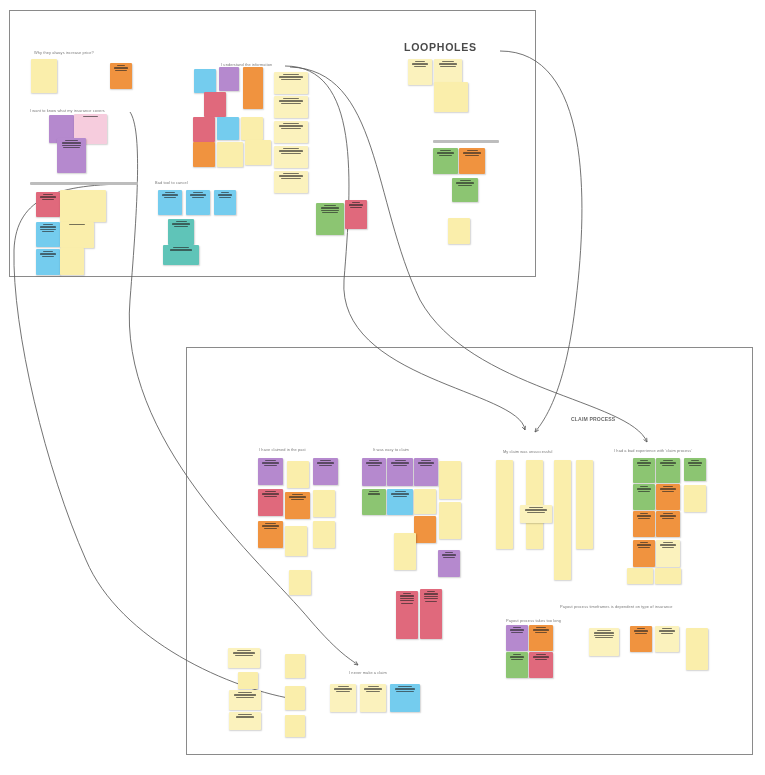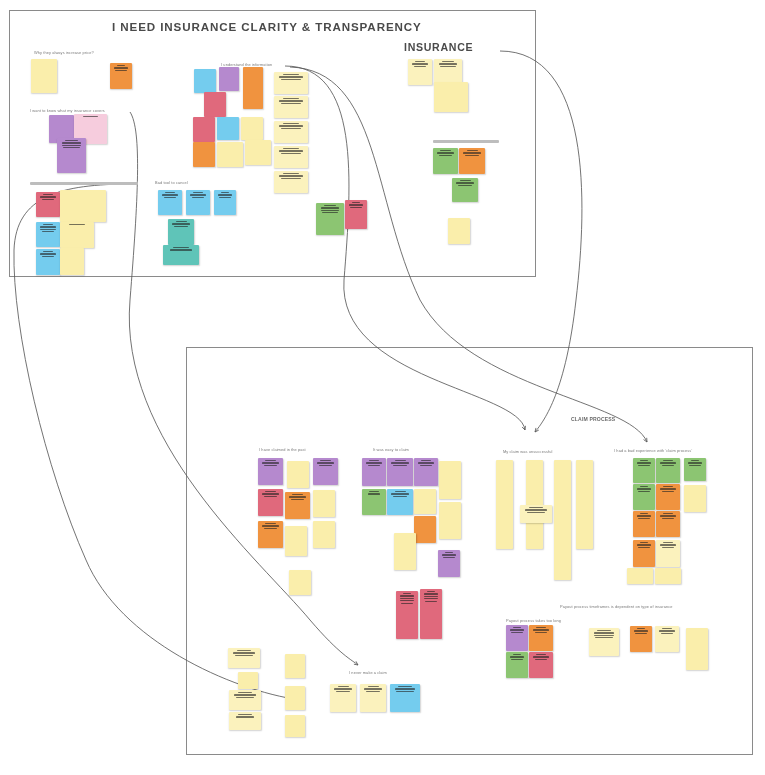--- a/index.html
+++ b/index.html
@@ -470,22 +470,21 @@
         <div class="ln" style="width: 14.4px;"></div>
       </div>
       <div class="note c-blue" style="left: 390px; top: 684px; width: 30px; height: 28px;">
         <div class="ln" style="width: 13.2px;"></div>
         <div class="ln" style="width: 20.64px;"></div>
         <div class="ln" style="width: 17.28px;"></div>
       </div>
     </div>
 
   
-  <div class="board-title" style="left:112px; top:20px;">I NEED INSURANCE CLARITY &amp; TRANSPARENCY</div>
-  <div class="section-title" style="left:404px; top:41px;">INSURANCE</div>
+  <div class="section-title" style="left:404px; top:41px;">LOOPHOLES</div>
   <div class="mini-title" style="left:571px; top:416px;">CLAIM PROCESS</div>
 
   
   <div id="labels">
       <div class="group-label" style="left: 34px; top: 50px;">Why they always increase price?</div>
       <div class="group-label" style="left: 30px; top: 108px;">I want to know what my insurance covers</div>
       <div class="group-label" style="left: 155px; top: 180px;">Bad tool to cancel</div>
       <div class="group-label" style="left: 221px; top: 62px;">I understand the information</div>
       <div class="group-label" style="left: 259px; top: 447px;">I have claimed in the past</div>
       <div class="group-label" style="left: 373px; top: 447px;">It was easy to claim</div>

